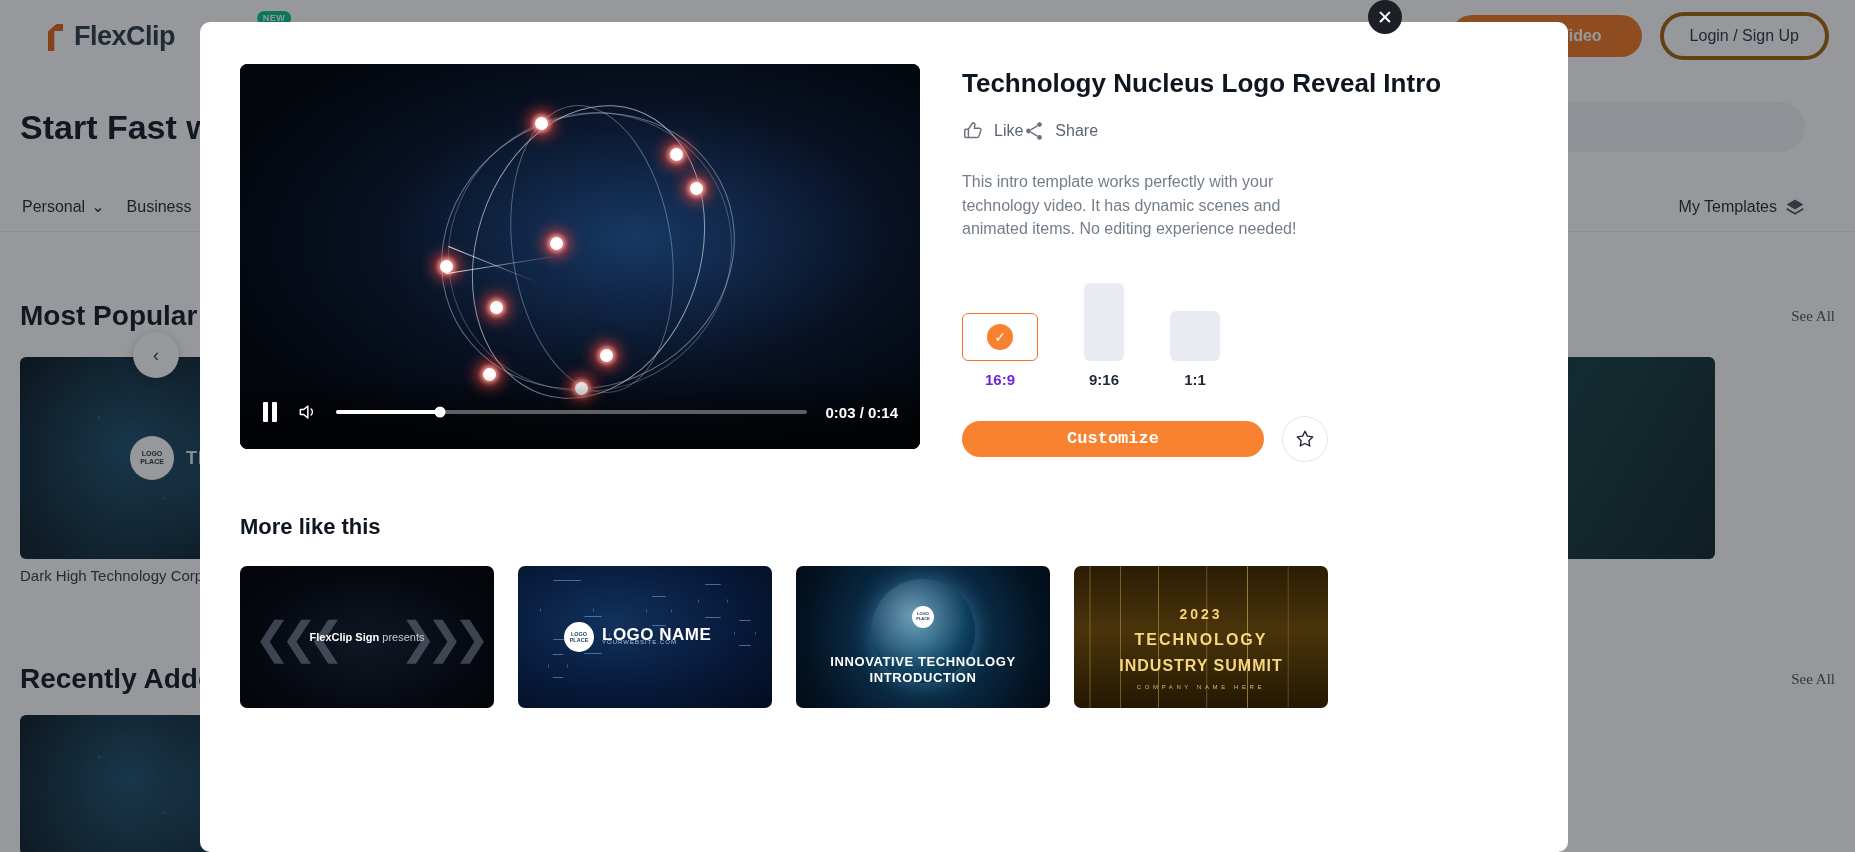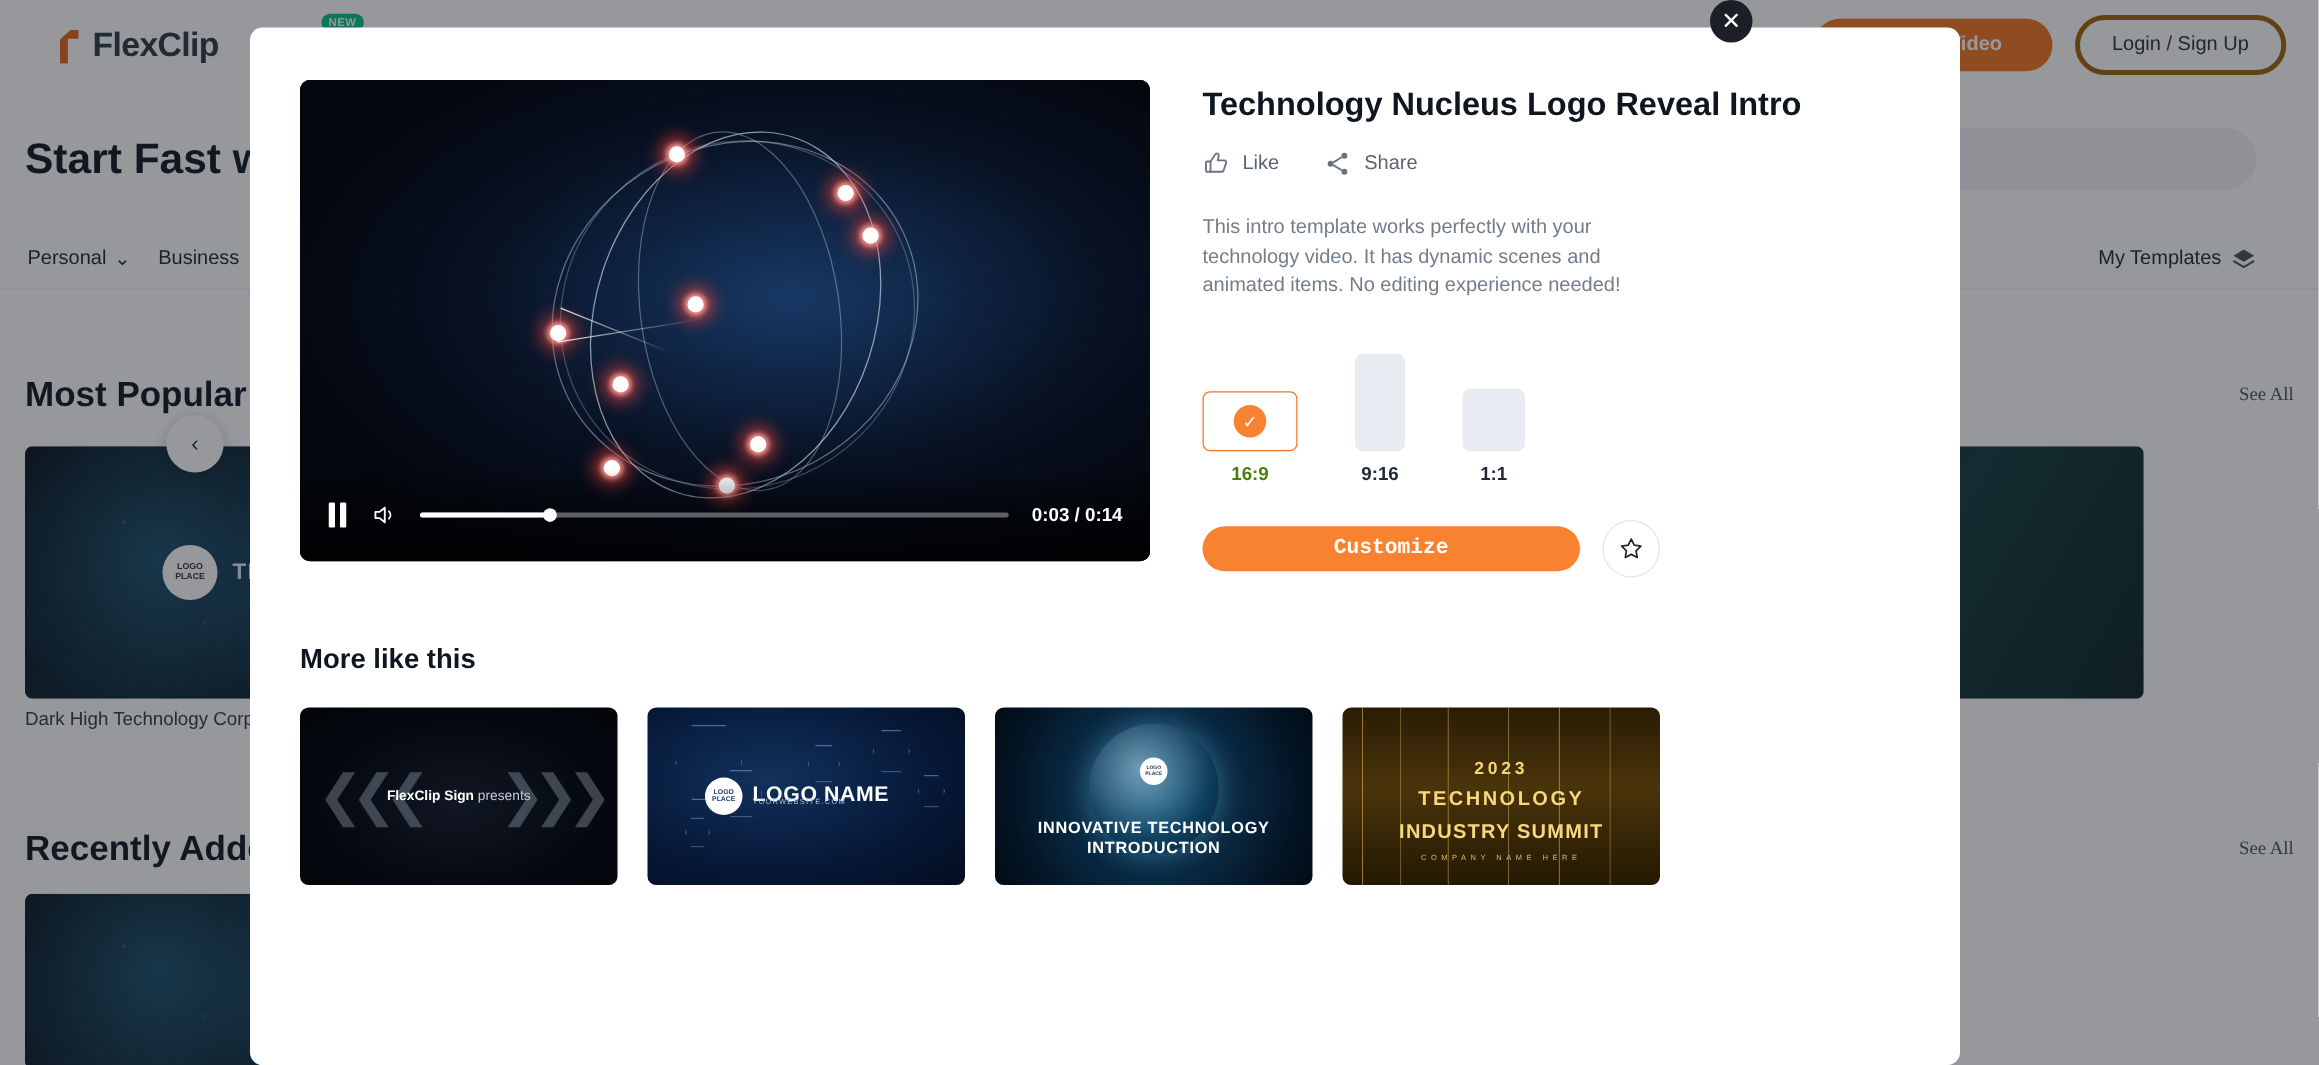--- a/index.html
+++ b/index.html
@@ -180,39 +180,39 @@
   .progress-fill { position: absolute; left: 0; top: 0; height: 100%; background: #fff; border-radius: 2px; width: 22%; }
   .progress-knob {
     position: absolute; top: 50%; transform: translate(-50%,-50%); left: 22%;
     width: 11px; height: 11px; border-radius: 50%; background: #fff;
   }
   .time { color: #fff; font-size: 15px; font-weight: 700; white-space: nowrap; }
 
   
   .info { width: 565px; padding-top: 4px; }
   .tpl-title { font-size: 26px; line-height: 1.17; font-weight: 700; color: #0e1620; }
-  .actions { display: flex; align-items: center; gap: 36px; margin-top: 22px; }
+  .actions { display: flex; align-items: center; margin-top: 22px; }
   .action { display: flex; align-items: center; gap: 10px; font-size: 16px; color: #5a6472; }
   .desc { margin-top: 28px; font-size: 16px; line-height: 1.45; color: #737d8a; width: 350px; }
 
   .ratios { display: flex; align-items: flex-end; gap: 46px; margin-top: 40px; height: 108px; }
   .ratio { display: flex; flex-direction: column; align-items: center; }
   .ratio-box {
     border-radius: 6px; background: #e9ebf3; display: flex; align-items: center; justify-content: center;
   }
   .ratio .r169 { width: 76px; height: 48px; }
   .ratio .r916 { width: 40px; height: 78px; }
   .ratio .r11 { width: 50px; height: 50px; }
   .ratio.selected .ratio-box { background: #fff; border: 1.5px solid #f47521; }
   .check {
     width: 26px; height: 26px; border-radius: 50%; background: #f8822f;
     display: flex; align-items: center; justify-content: center; color: #fff; font-size: 14px;
   }
   .ratio-label { margin-top: 10px; font-size: 15px; font-weight: 700; color: #1f2937; }
-  .ratio.selected .ratio-label { color: #4d7c0f; }
+  .ratio.selected .ratio-label { color: #6d28d9; }
 
   .cta-row { display: flex; align-items: center; gap: 18px; margin-top: 28px; }
   .btn-customize {
     width: 302px; height: 36px; border-radius: 26px; background: #f8822f; border: none;
     color: #fff; font-size: 17px; font-weight: 700; font-family: Liberation Mono, monospace;
   }
   .btn-fav {
     width: 46px; height: 46px; border-radius: 50%; border: 1px solid #e3e5ea; background: #fff;
     display: flex; align-items: center; justify-content: center;
   }

